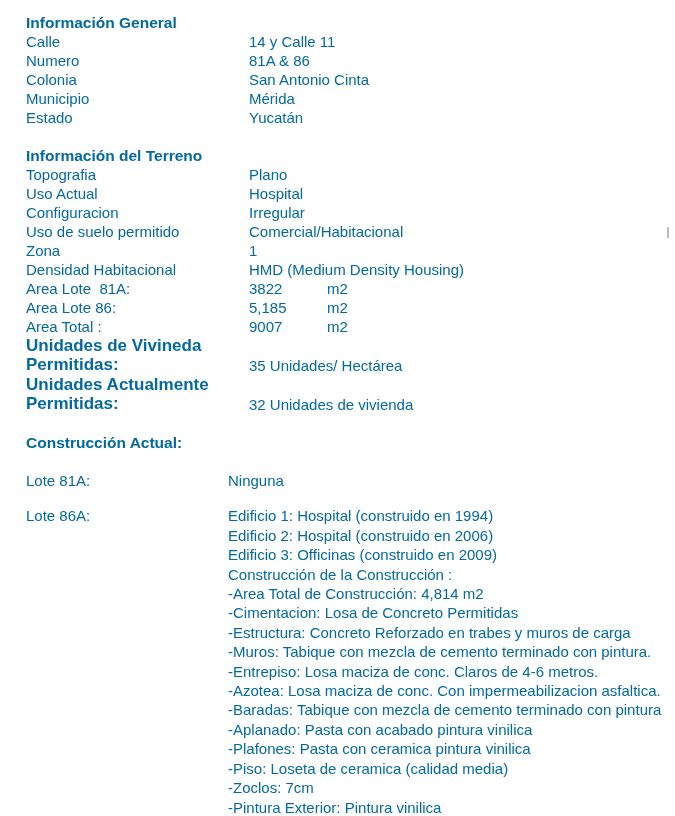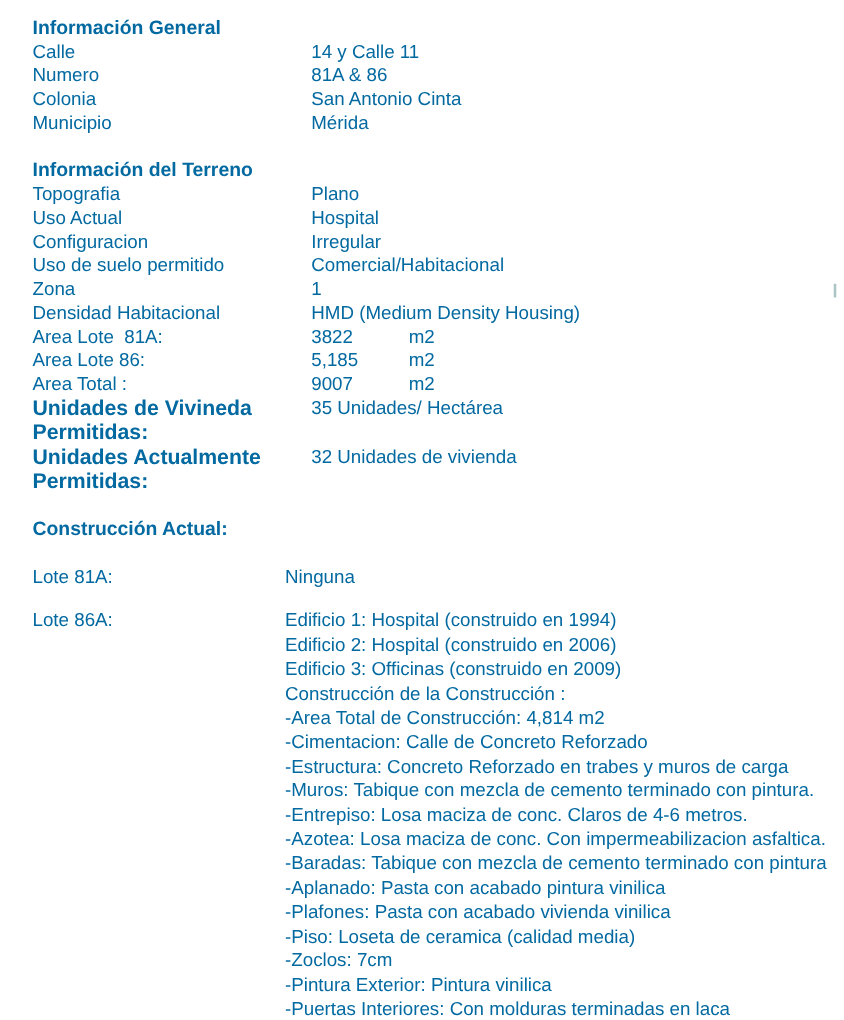--- a/index.html
+++ b/index.html
@@ -22,20 +22,21 @@
   }
   .section-title {
     font-weight: bold;
     font-size: 15.5px;
     line-height: 19px;
     white-space: pre-wrap;
   }
   .row {
     display: flex;
     line-height: 19px;
+    align-items: flex-end;
   }
   .row .label {
     width: 202px;
     flex: 0 0 202px;
     white-space: pre-wrap;
   }
   .row .label.small {
     font-size: 17px;
     align-self: flex-end;
     padding-bottom: 1px;
@@ -82,20 +83,24 @@
     <span class="label">Numero</span>
     <span class="value">81A &amp; 86</span>
   </div>
   <div class="row">
     <span class="label">Colonia</span>
     <span class="value">San Antonio Cinta</span>
   </div>
   <div class="row">
     <span class="label">Municipio</span>
     <span class="value">Mérida</span>
+  </div>
+  <div class="row">
+    <span class="label">Estado</span>
+    <span class="value">Yucatán</span>
   </div>
 
   <div class="gap-line"></div>
 
   <div class="section-title">Información del Terreno</div>
   <div class="row">
     <span class="label">Topografia</span>
     <span class="value">Plano</span>
   </div>
   <div class="row">
@@ -156,28 +161,28 @@
   <div class="gap-half"></div>
 
   <div class="lote-row">
     <span class="label">Lote 86A:</span>
     <div class="construction-lines">
       <div class="cline">Edificio 1: Hospital (construido en 1994)</div>
       <div class="cline">Edificio 2: Hospital (construido en 2006)</div>
       <div class="cline">Edificio 3: Officinas (construido en 2009)</div>
       <div class="cline">Construcción de la Construcción :</div>
       <div class="cline">-Area Total de Construcción: 4,814 m2</div>
-      <div class="cline">-Cimentacion: Calle de Concreto Reforzado</div>
+      <div class="cline">-Cimentacion: Losa de Concreto Permitidas</div>
       <div class="cline">-Estructura: Concreto Reforzado en trabes y muros de carga</div>
       <div class="cline">-Muros: Tabique con mezcla de cemento terminado con pintura.</div>
       <div class="cline">-Entrepiso: Losa maciza de conc. Claros de 4-6 metros.</div>
       <div class="cline">-Azotea: Losa maciza de conc. Con impermeabilizacion asfaltica.</div>
       <div class="cline">-Baradas: Tabique con mezcla de cemento terminado con pintura</div>
       <div class="cline">-Aplanado: Pasta con acabado pintura vinilica</div>
-      <div class="cline">-Plafones: Pasta con acabado vivienda vinilica</div>
+      <div class="cline">-Plafones: Pasta con ceramica pintura vinilica</div>
       <div class="cline">-Piso: Loseta de ceramica (calidad media)</div>
       <div class="cline">-Zoclos: 7cm</div>
       <div class="cline">-Pintura Exterior: Pintura vinilica</div>
       <div class="cline">-Puertas Interiores: Con molduras terminadas en laca</div>
     </div>
   </div>
 
   <div class="artifact"></div>
 </div>
 

